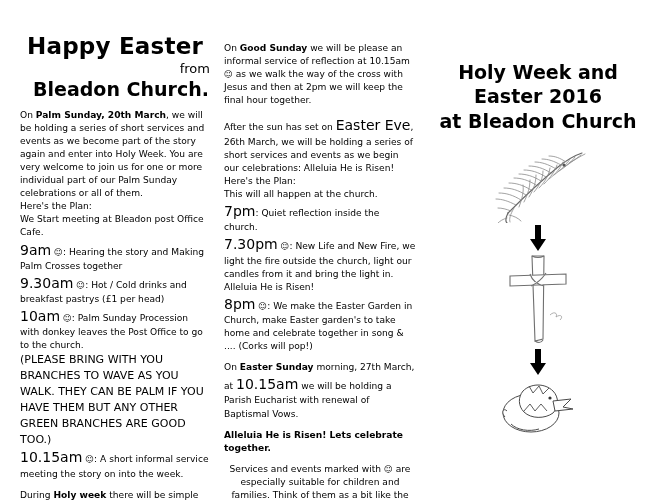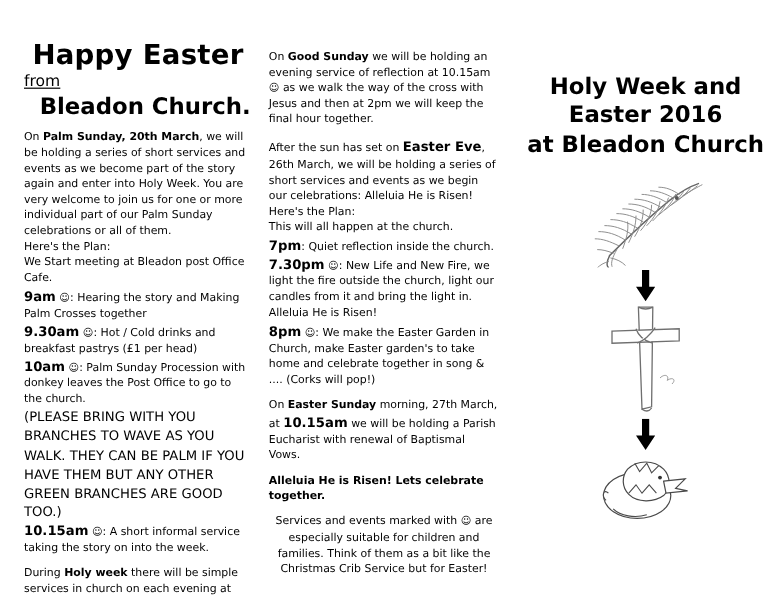--- a/index.html
+++ b/index.html
@@ -35,24 +35,23 @@
   .title-big {
     font-size: 23px;
     font-weight: bold;
     text-align: center;
     line-height: 1.05;
     letter-spacing: 0.2px;
     margin: 0;
   }
   .title-from {
     font-size: 13px;
-    text-align: left;
+    text-align: right;
     line-height: 1.2;
     margin: 3px 0 2px 0;
-    text-decoration: underline;
   }
   .title-big2 {
     font-size: 19px;
     font-weight: bold;
     text-align: center;
     line-height: 1.1;
     margin: 0 0 9px 12px;
   }
   .title-right {
     font-size: 19px;
@@ -64,21 +63,21 @@
 
   
   .body-text {
     font-size: 9.1px;
     line-height: 1.44;
     text-align: left;
   }
   .body-text p { margin: 0 0 0 0; }
   .body-text p.gap { margin-top: 8px; }
   .b { font-weight: bold; }
-  .bb { font-weight: bold; font-size: 11px; }
+  .bb { font-weight: normal; font-size: 14px; }
   .caps { font-size: 11px; }
   .smiley { font-size: 8.5px; }
 
   .center { text-align: center; }
   .contact {
     font-size: 9.2px;
     font-weight: bold;
     line-height: 1.55;
     text-align: center;
   }
@@ -114,31 +113,31 @@
 
 
       <p><span class="bb">9am</span> <span class="smiley">☺</span><span>:</span> <span>Hearing the story and Making Palm Crosses together</span></p>
 
       <p><span class="bb">9.30am</span> <span class="smiley">☺</span><span>:</span> <span>Hot / Cold drinks and breakfast pastrys (£1 per head)</span></p>
 
       <p><span class="bb">10am</span> <span class="smiley">☺</span><span>:</span> <span>Palm Sunday Procession with donkey leaves the Post Office to go to the church.</span></p>
 
       <p class="caps">(PLEASE BRING WITH YOU BRANCHES TO WAVE AS YOU WALK. THEY CAN BE PALM IF YOU HAVE THEM BUT ANY OTHER GREEN BRANCHES ARE GOOD TOO.)</p>
 
-      <p><span class="bb">10.15am</span> <span class="smiley">☺</span><span>:</span> <span>A short informal service taking the story on into the week.</span></p>
+      <p><span class="bb">10.15am</span> <span class="smiley">☺</span><span>:</span> <span>A short informal service meeting the story on into the week.</span></p>
 
 
       <p class="gap"><span>During </span><span class="b">Holy week</span><span> there will be simple services in church on each evening at </span></p>
 
     </div>
   </div>
 
   <div class="col col-mid">
     <div class="body-text">
-      <p><span>On </span><span class="b">Good Sunday</span><span> we will be holding an evening service of reflection at 10.15am </span><span class="smiley">☺</span><span> as we walk the way of the cross with Jesus and then at 2pm we will keep the final hour together.</span></p>
+      <p><span>On </span><span class="b">Good Sunday</span><span> we will be please an informal service of reflection at 10.15am </span><span class="smiley">☺</span><span> as we walk the way of the cross with Jesus and then at 2pm we will keep the final hour together.</span></p>
 
       <p class="gap"><span>After the sun has set on </span><span class="bb b">Easter Eve</span><span>, 26th March, we will be holding a series of short services and events as we begin our celebrations: Alleluia He is Risen!</span></p>
 
       <p>Here's the Plan:</p>
       <p>This will all happen at the church.</p>
 
       <p><span class="bb">7pm</span><span>:</span> <span>Quiet reflection inside the church.</span></p>
 
       <p><span class="bb">7.30pm</span> <span class="smiley">☺</span><span>:</span> <span>New Life and New Fire, we light the fire outside the church, light our candles from it and bring the light in. Alleluia He is Risen!</span></p>
 

